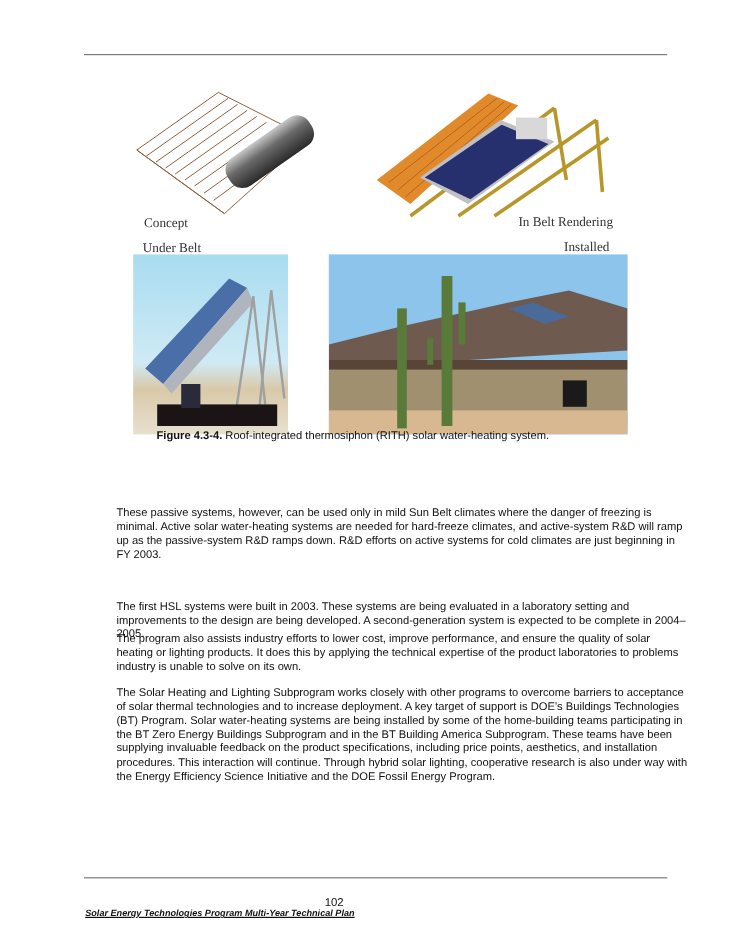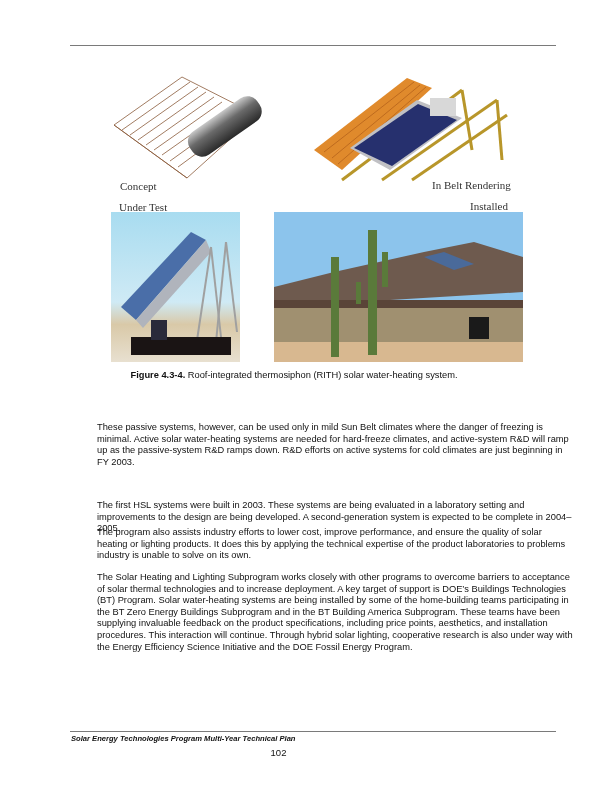--- a/index.html
+++ b/index.html
@@ -1,23 +1,23 @@
 <!DOCTYPE html>
 <html><head>
 <meta charset="utf-8">
 <style>
   html, body { margin: 0; padding: 0; background: #ffffff; }
   body { width: 612px; height: 792px; position: relative; overflow: hidden; font-family: "Liberation Sans", sans-serif; color: #111; }
   .rule { position: absolute; height: 1px; background: #7a7a7a; }
   .fig-label { position: absolute; font-family: "Liberation Serif", serif; font-size: 11px; color: #333; white-space: nowrap; }
   .img { position: absolute; overflow: hidden; }
-  .caption { position: absolute; left: 0; width: 588px; top: 370px; text-align: center; font-size: 9.3px; color: #111; }
+  .caption { position: absolute; left: 0; width: 588px; top: 358px; text-align: center; font-size: 9.3px; color: #111; }
   .caption b { font-weight: bold; }
   .para { position: absolute; left: 81px; width: 476px; font-size: 9.3px; line-height: 11.6px; color: #111; margin: 16px; }
-  .footer-title { position: absolute; left: 71px; top: 734px; font-size: 7.6px; font-weight: bold; font-style: italic; color: #111; }
+  .footer-title { position: absolute; left: 71px; top: 756px; font-size: 7.6px; font-weight: bold; font-style: italic; color: #111; text-decoration: underline; }
   .page-num { position: absolute; left: 0; width: 557px; top: 747px; text-align: center; font-size: 9.5px; color: #111; }
 </style>
 </head>
 <body>
 
 <div class="rule" style="left:70px; top:45px; width:486px;"></div>
 
 <div class="img" style="left:112px; top:75px; width:160px; height:108px;">
   <svg width="160" height="108" viewBox="0 0 160 108">
     <g stroke="#8a5a3a" stroke-width="0.8" fill="none">
@@ -61,21 +61,21 @@
       <line x1="20" y1="88" x2="108" y2="15"></line>
       <line x1="26" y1="94" x2="114" y2="17"></line>
     </g>
     <polygon points="38,78 105,30 150,48 78,100" fill="#c0c0c4"></polygon>
     <polygon points="42,78 106,34 145,50 80,96" fill="#26306e"></polygon>
     <rect x="118" y="28" width="26" height="18" fill="#d8d8d8"></rect>
   </svg>
 </div>
 <div class="fig-label" style="left:432px; top:179px;">In Belt Rendering</div>
 
-<div class="fig-label" style="left:119px; top:201px;">Under Test</div>
+<div class="fig-label" style="left:119px; top:201px;">Under Belt</div>
 <div class="img" style="left:111px; top:212px; width:129px; height:150px; background:linear-gradient(180deg,#a8dcf0 0%,#cfeaf5 60%,#d9c9a8 75%,#e8e0d0 100%);">
   <svg width="129" height="150" viewBox="0 0 129 150">
     <polygon points="10,95 80,20 95,28 25,108" fill="#4a6ea8"></polygon>
     <polygon points="25,108 95,28 100,40 32,116" fill="#b0b4bc"></polygon>
     <g stroke="#a0a0a0" stroke-width="2" fill="none">
       <line x1="85" y1="135" x2="100" y2="35"></line>
       <line x1="100" y1="35" x2="110" y2="125"></line>
       <line x1="105" y1="130" x2="115" y2="30"></line>
       <line x1="115" y1="30" x2="126" y2="120"></line>
     </g>

